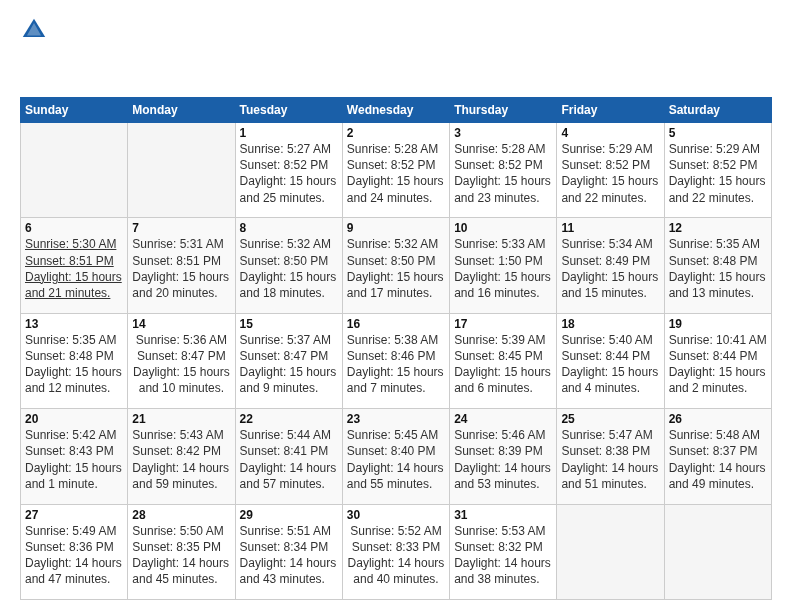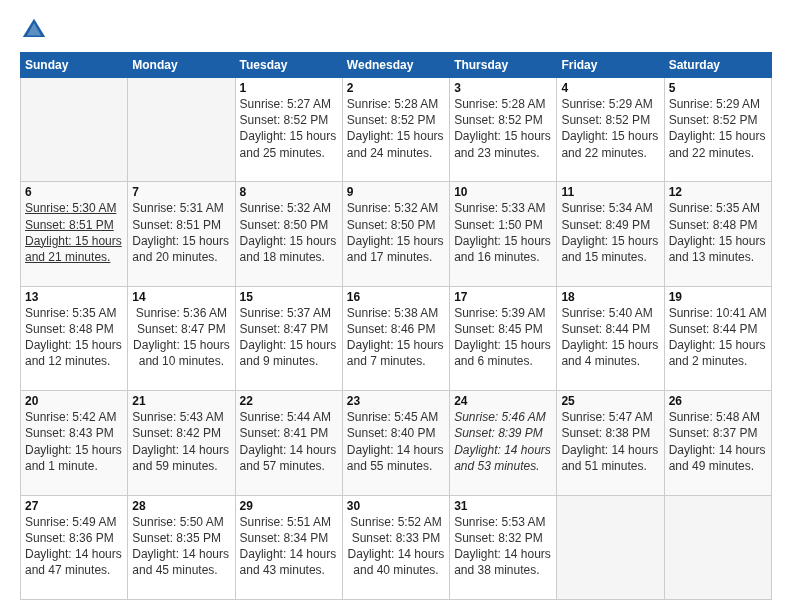--- a/index.html
+++ b/index.html
@@ -59,20 +59,21 @@
     .calendar-subtitle {
       font-size: 14px;
       color: #333;
     }
     .calendar {
       flex: 1;
       border: 1px solid #ccc;
       border-collapse: collapse;
       width: 100%;
       table-layout: fixed;
+      margin-top: 45px;
     }
     .calendar th {
       background-color: #1a5fa8;
       color: #fff;
       font-size: 12px;
       font-weight: bold;
       padding: 5px 4px;
       text-align: left;
       border: 1px solid #1a5fa8;
     }
@@ -302,21 +303,21 @@
           </td>
           <td>
             <span class="day-num">23</span>
             <div class="day-info" style="white-space: pre-line;">Sunrise: 5:45 AM
 Sunset: 8:40 PM
 Daylight: 14 hours
 and 55 minutes.</div>
           </td>
           <td>
             <span class="day-num">24</span>
-            <div class="day-info" style="white-space: pre-line; font-style: italic;">Sunrise: 5:46 AM
+            <div class="day-info" style="white-space: pre-line;">Sunrise: 5:46 AM
 Sunset: 8:39 PM
 Daylight: 14 hours
 and 53 minutes.</div>
           </td>
           <td>
             <span class="day-num">25</span>
             <div class="day-info" style="white-space: pre-line;">Sunrise: 5:47 AM
 Sunset: 8:38 PM
 Daylight: 14 hours
 and 51 minutes.</div>

